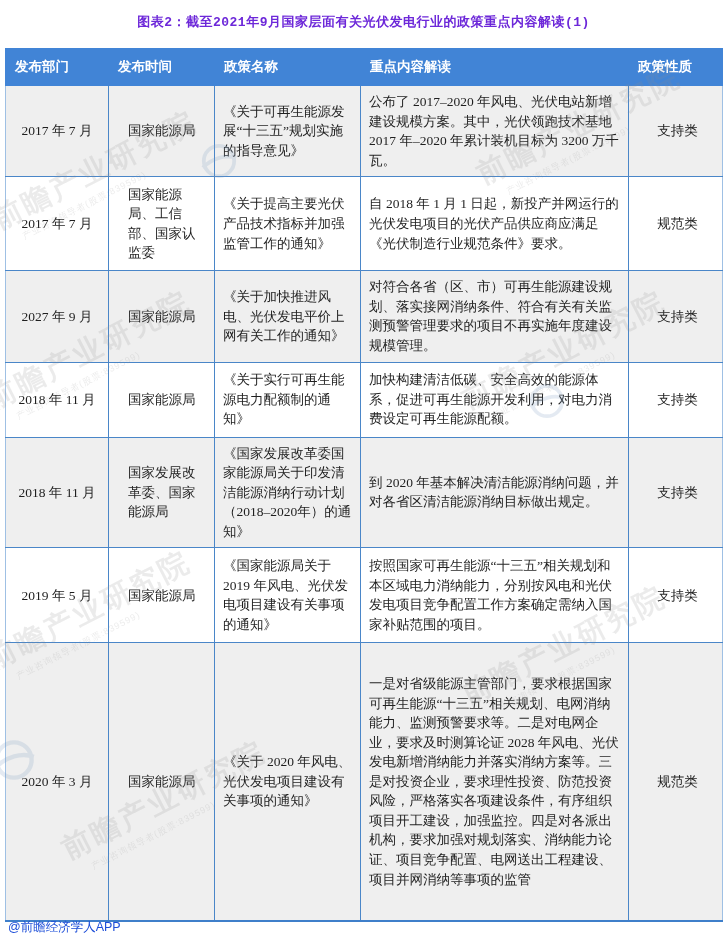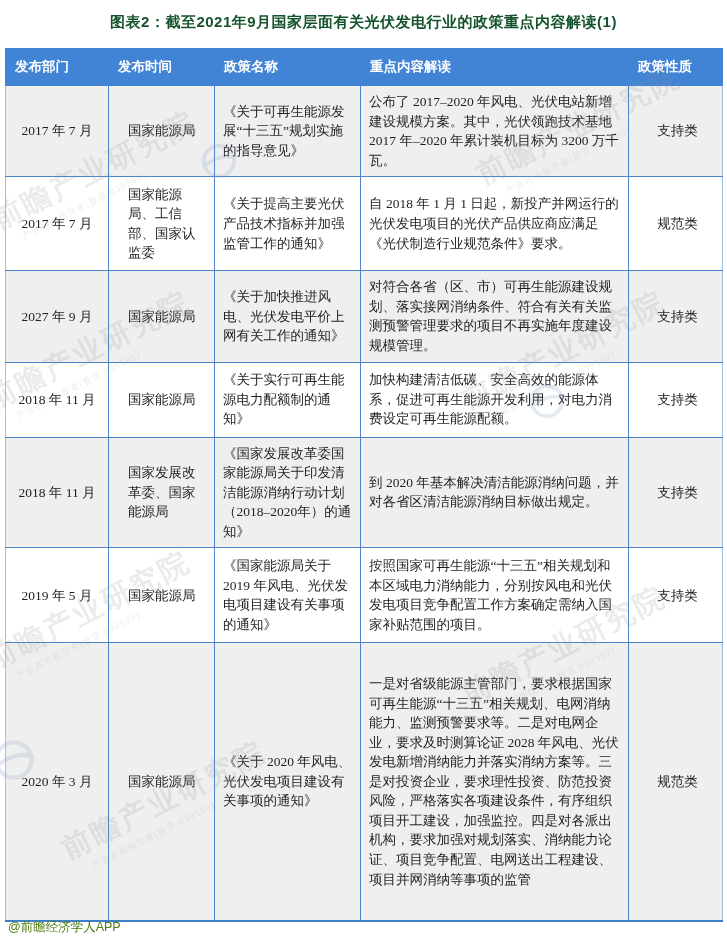--- a/index.html
+++ b/index.html
@@ -3,22 +3,22 @@
 <meta charset="utf-8">
 <style>
   html,body{margin:0;padding:0;}
   body{
     width:727px;height:951px;background:#ffffff;position:relative;overflow:hidden;
     font-family:"Liberation Sans",sans-serif;
   }
   .page{position:absolute;inset:0;}
   .title{
     position:absolute;top:13px;left:0;width:727px;text-align:center;
-    font-size:15px;font-weight:bold;color:#14532d;letter-spacing:.5px;
-    font-family:Liberation Sans, sans-serif;
+    font-size:13px;font-weight:bold;color:#6d28d9;letter-spacing:.5px;
+    font-family:Liberation Mono, monospace;
   }
   table.policy{
     position:absolute;top:48px;left:5px;width:717px;
     border-collapse:collapse;table-layout:fixed;
     font-family:"Liberation Serif","DejaVu Serif",serif;
     font-size:13.5px;color:#1f1f1f;
     border-bottom:2px solid #3f7fca;
     border-radius:9px;
   }
   col.c1{width:103px;} col.c2{width:106px;} col.c3{width:146px;}
@@ -38,21 +38,21 @@
   tr.alt td{background:#efefef;}
   td.c-date{text-align:center;padding:12px 2px;white-space:nowrap;}
   td.c-agency{padding-left:19px;}
   td.c-nature{padding-left:12px;text-align:center;}
   tr:last-child td{border-bottom:2px solid #3f7fca;}
   .footer{
     position:absolute;left:8px;right:6px;bottom:15px;
     display:flex;justify-content:space-between;align-items:baseline;
     font-size:12.5px;color:#595959;font-family:"Liberation Sans",sans-serif;
   }
-  .footer .credit{color:#4d7c0f;}
+  .footer .credit{color:#1d4ed8;}
   
   .wm-layer{position:absolute;inset:0;pointer-events:none;z-index:5;}
   .wm{
     position:absolute;transform:rotate(-27deg);color:#8e8e8e;opacity:.17;
     font-family:"Liberation Sans",sans-serif;white-space:nowrap;text-align:left;
   }
   .wm .wm-main{font-size:29px;font-weight:bold;letter-spacing:3px;}
   .wm .wm-sub{font-size:9px;letter-spacing:1px;margin-left:18px;}
   .globe{position:absolute;opacity:.20;}
 </style>

